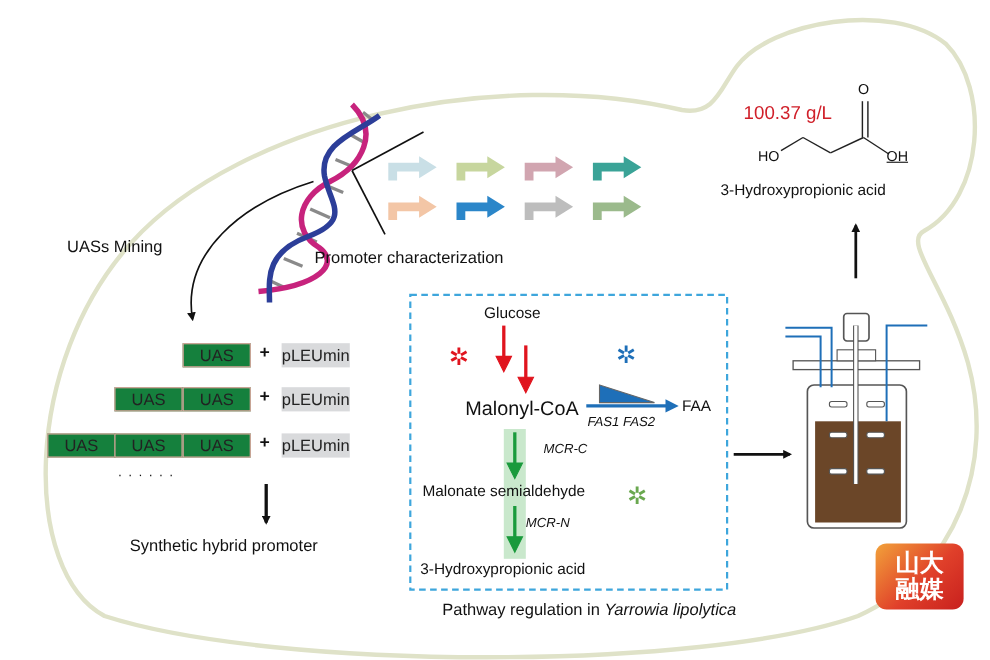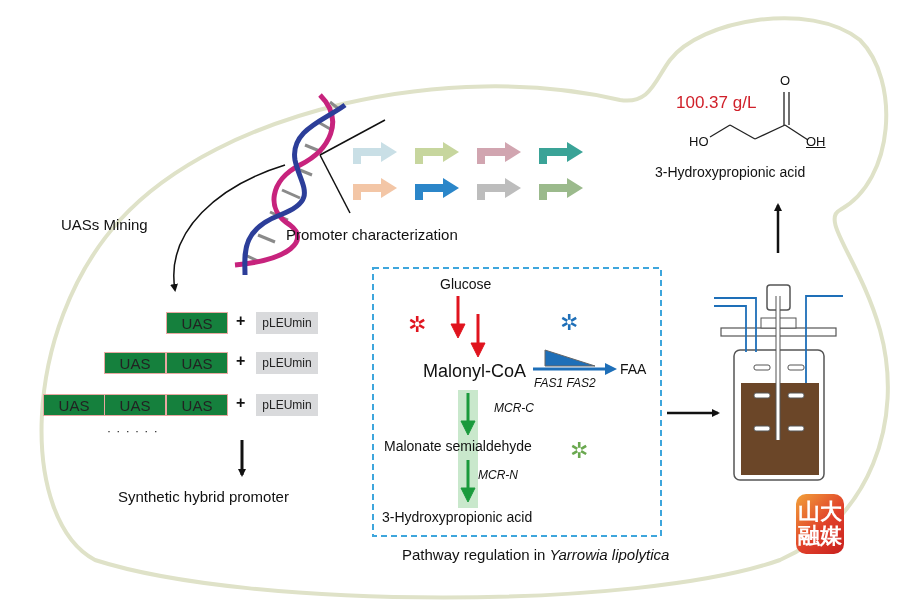--- a/index.html
+++ b/index.html
@@ -6,23 +6,23 @@
   body { width: 900px; height: 600px; position: relative; overflow: hidden;
          font-family: "Liberation Sans", sans-serif; color: #111; }
   #canvas { position: absolute; left: 0; top: 0; }
   .lbl { position: absolute; white-space: nowrap; }
   .bold { font-weight: normal; }
   .ital { font-style: italic; }
   .uas { position: absolute; height: 22px; background: #15803d; border: 1px solid #e9a7a2;
          box-sizing: border-box; display: flex; align-items: center; justify-content: center;
          font-size: 15px; color: #222; }
   .plu { position: absolute; height: 22px; width: 62px; background: #d9dadc; box-sizing: border-box;
-         display: flex; align-items: center; justify-content: center; font-size: 12px; color: #222; }
+         display: flex; align-items: center; justify-content: center; font-size: 15px; color: #222; }
   .plus { position: absolute; font-weight: bold; font-size: 16px; }
-  .logo { position: absolute; left: 796px; top: 494px; width: 48px; height: 60px; border-radius: 10px;
+  .logo { position: absolute; left: 796px; top: 494px; width: 80px; height: 60px; border-radius: 10px;
           background: linear-gradient(135deg, #f2a23a 0%, #e0402a 55%, #c8201e 100%);
           color: #fff; font-weight: bold; font-size: 22px; line-height: 24px; text-align: center;
           display: flex; flex-direction: column; justify-content: center; }
 </style>
 </head>
 <body>
 
 <svg id="canvas" width="900" height="600">
   <defs>
     <marker id="ah-black" markerWidth="8" markerHeight="8" refX="6" refY="4" orient="auto" markerUnits="userSpaceOnUse">

